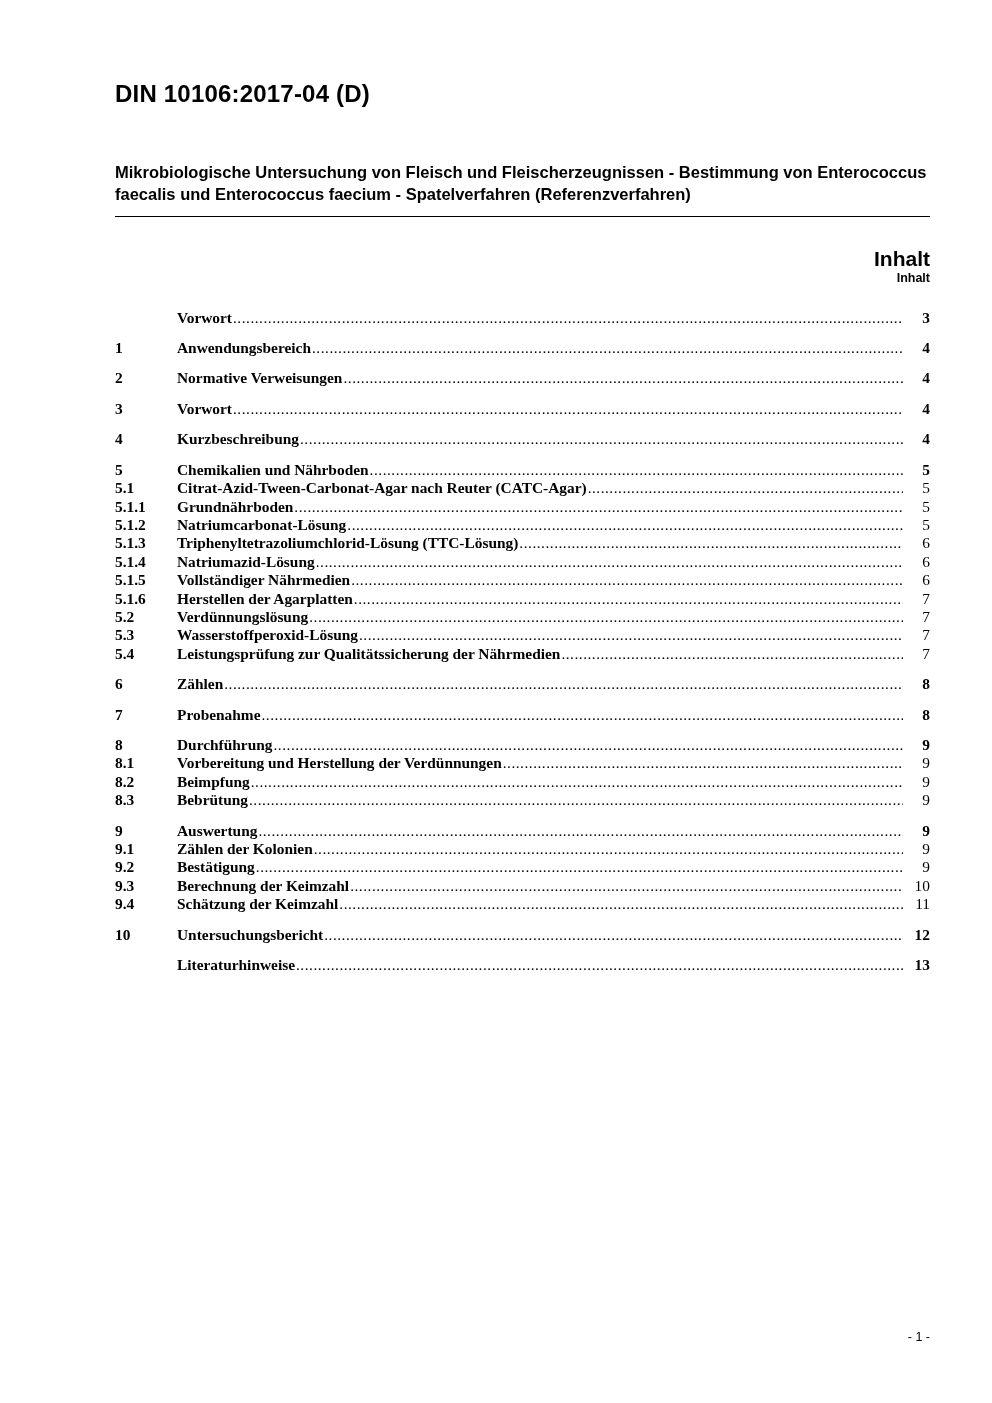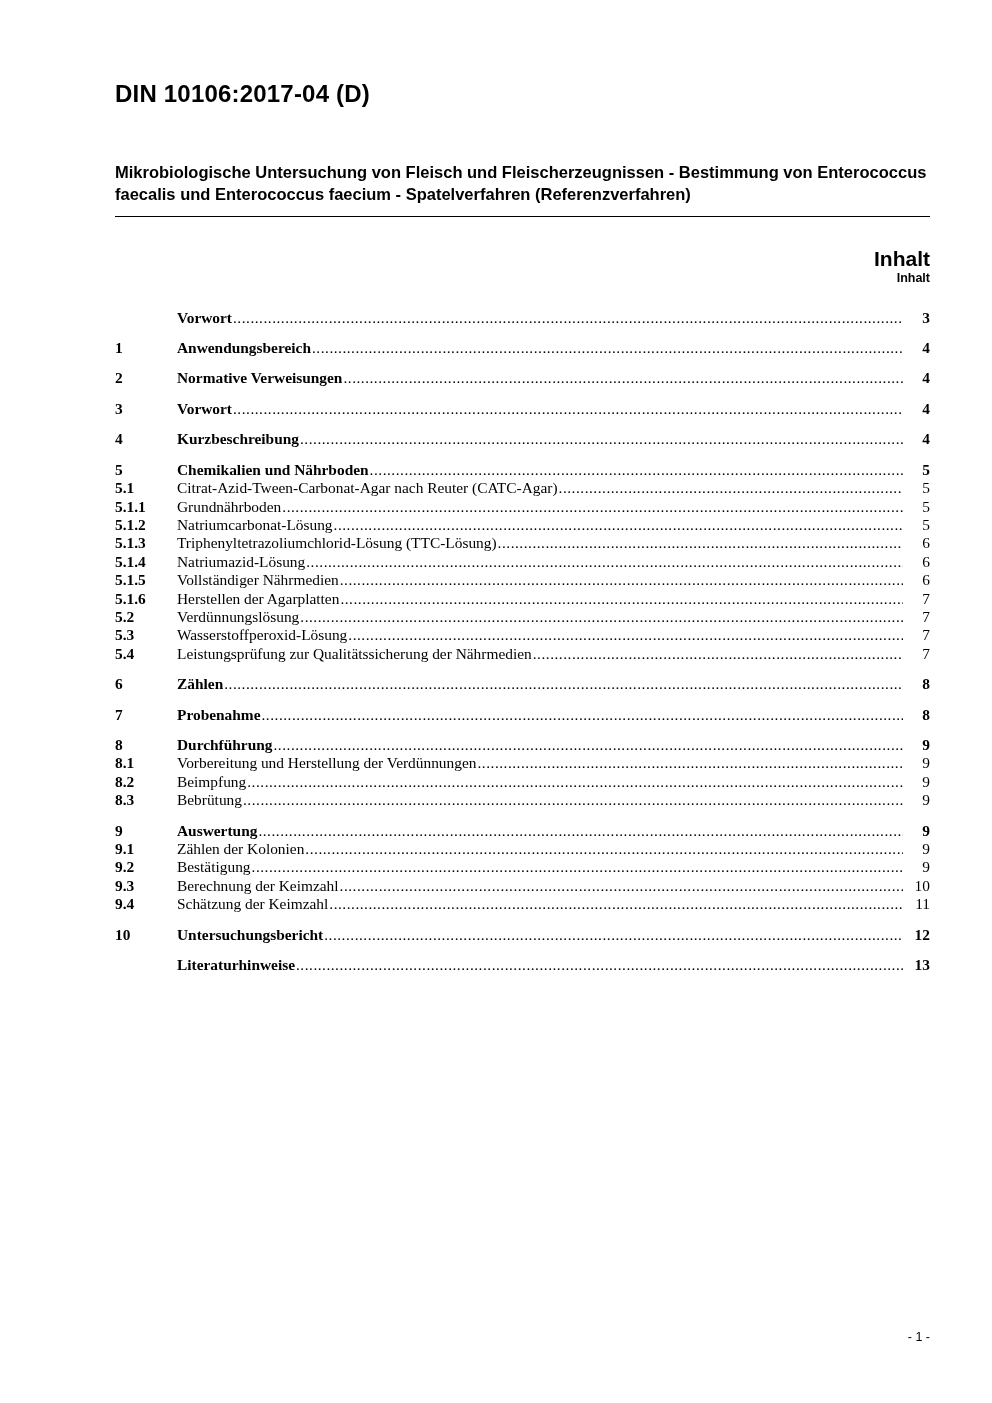--- a/index.html
+++ b/index.html
@@ -82,20 +82,21 @@
   }
   .toc-row .num {
     flex: 0 0 auto;
     width: 62px;
     white-space: nowrap;
     font-weight: bold;
   }
   .toc-row .lbl {
     flex: 0 0 auto;
     white-space: nowrap;
+    font-weight: bold;
   }
   .toc-row .dots {
     flex: 1 1 auto;
     overflow: hidden;
     white-space: nowrap;
     margin: 0 1px;
     font-size: 15.4px;
     letter-spacing: 0.5px;
   }
   .toc-row .pg {

